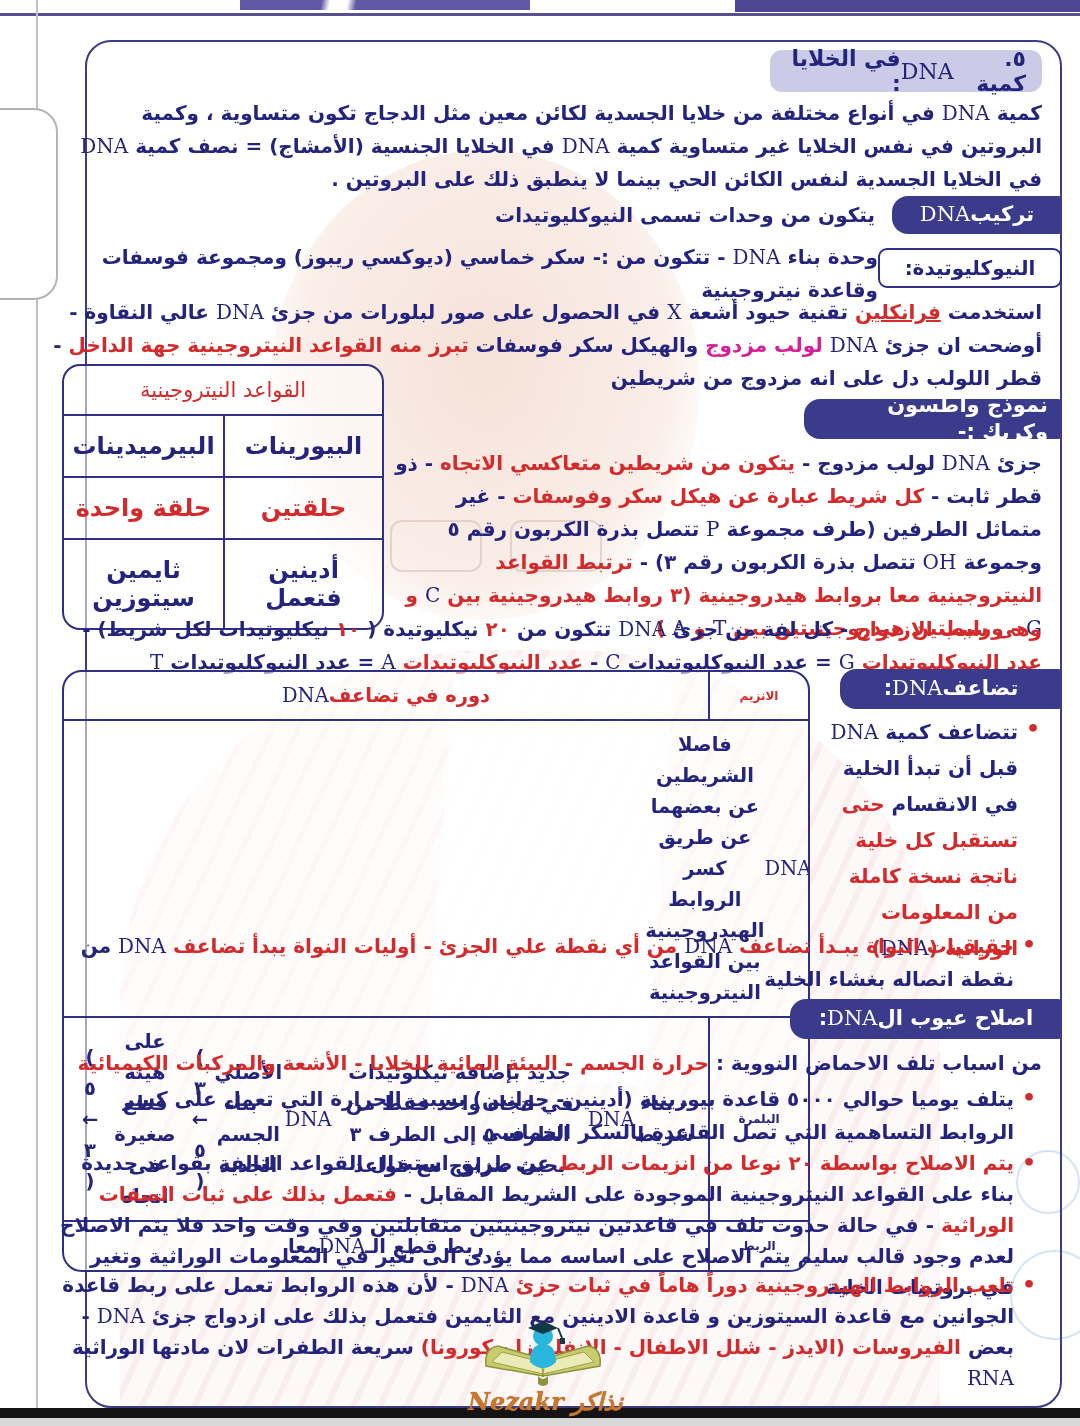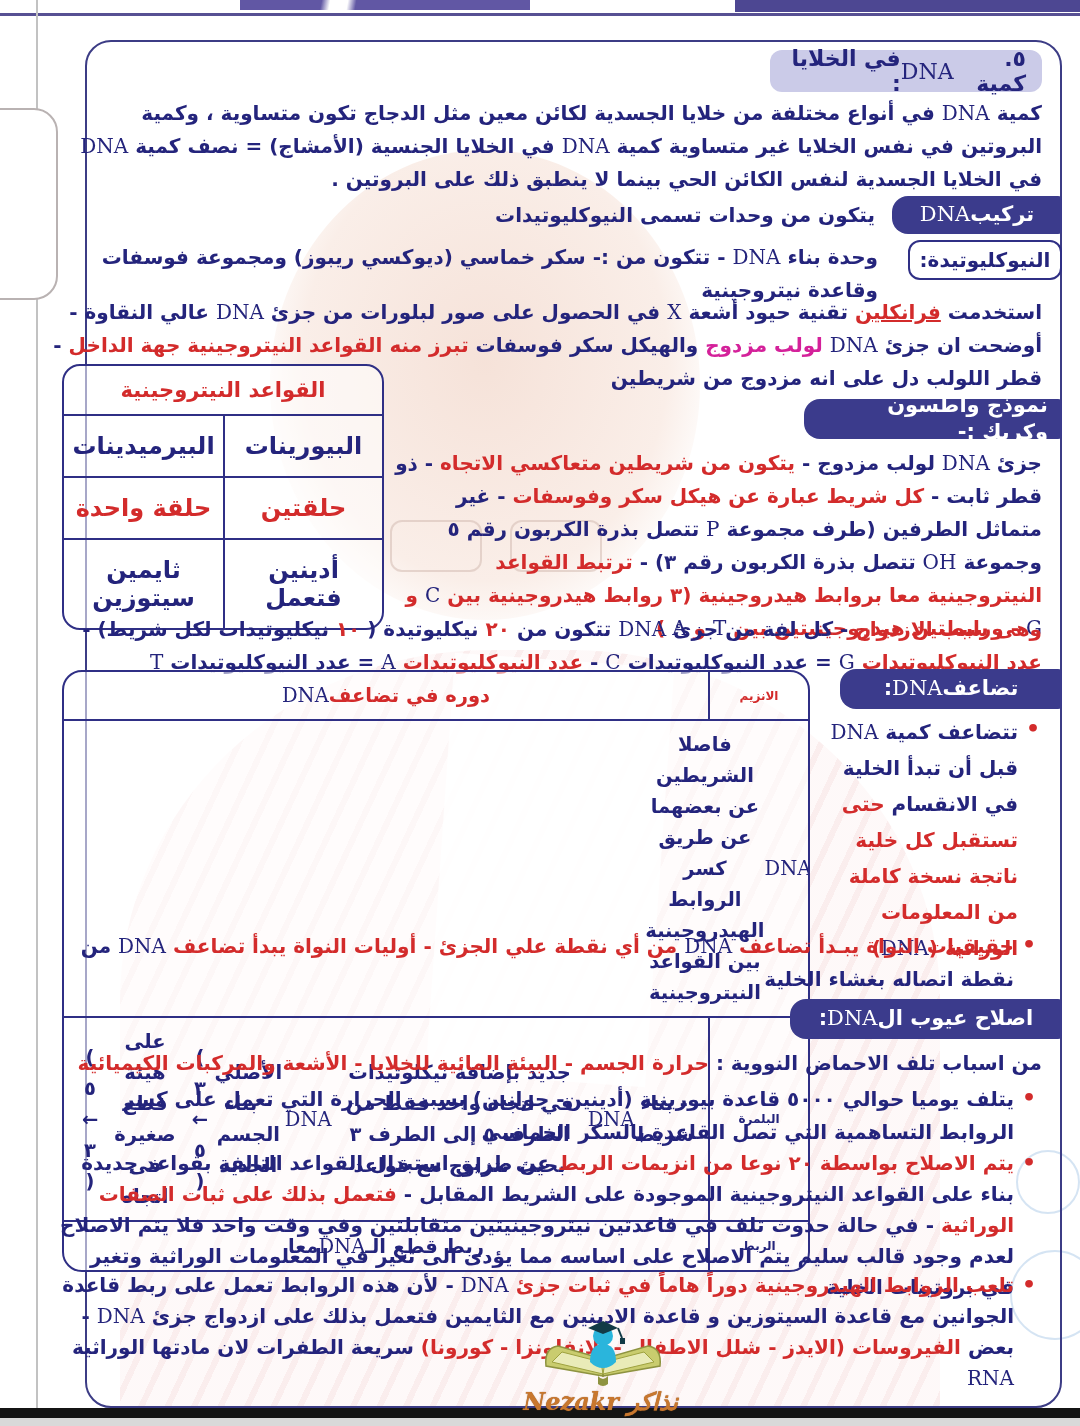--- a/index.html
+++ b/index.html
@@ -52,40 +52,40 @@
     padding:4px 14px;line-height:1.3;}
   .title-pill{background:var(--title-bg);color:var(--navy);font-size:22px;font-weight:bold;
     border-radius:12px;display:flex;align-items:center;justify-content:flex-start;padding:4px 16px;}
   .label-box{background:#fff;border:2px solid var(--border-navy);border-radius:12px;
     color:var(--navy);font-size:20px;font-weight:bold;display:flex;align-items:center;
     justify-content:center;padding:3px 10px;}
   .bullet{position:absolute;color:var(--red);font-size:22px;font-weight:bold;z-index:2;}
   
   .bases-table{position:absolute;left:62px;top:364px;width:322px;z-index:2;
     border:2.5px solid var(--border-navy);border-radius:18px;overflow:hidden;background:rgba(255,255,255,.55);}
-  .bt-title{border-bottom:2px solid var(--border-navy);color:var(--red);font-size:21px;font-weight:bold;
+  .bt-title{border-bottom:2px solid var(--border-navy);color:var(--red);font-size:21px;font-weight:normal;
     text-align:center;padding:12px 4px;}
   .bt-row{display:grid;grid-template-columns:1fr 1fr;}
   .bt-row + .bt-row .bt-cell{border-top:2px solid var(--border-navy);}
   .bt-cell{padding:16px 4px;text-align:center;font-size:24px;font-weight:bold;color:var(--navy);}
   .bt-cell:first-child{border-left:2px solid var(--border-navy);}
   .bt-red .bt-cell{color:var(--red);}
   
   .enz-table{position:absolute;left:62px;top:670px;width:748px;z-index:2;
     border:2.5px solid var(--border-navy);border-radius:20px;overflow:hidden;background:rgba(255,255,255,.55);}
   .enz-row{display:grid;grid-template-columns:100px 1fr;}
   .enz-row + .enz-row{border-top:2px solid var(--border-navy);}
   .enz-name{border-left:2px solid var(--border-navy);display:flex;align-items:center;justify-content:center;
     font-size:12px;font-weight:bold;color:var(--navy);padding:6px;}
   .enz-role{display:flex;align-items:center;justify-content:center;text-align:center;
     font-size:19.5px;font-weight:bold;color:var(--navy);padding:8px 14px;line-height:31px;}
   .enz-head .enz-name{color:var(--red);}
   .enz-head .enz-role{color:var(--red);}
   
-  .logo{position:absolute;left:468px;top:1318px;width:210px;z-index:3;text-align:right;}
+  .logo{position:absolute;left:468px;top:1318px;width:210px;z-index:3;text-align:left;}
   .logo-text{font-size:24px;font-weight:bold;font-style:italic;color:#c8772e;line-height:1;margin-top:-6px;
     text-shadow:0 0 1px #8a4d17;}
   .logo-text .lt-en{font-family:"DejaVu Serif",serif;}
 </style>
 </head>
 <body>
 
 <div class="page">
 
   <div class="top-strip-a"></div>
@@ -111,21 +111,21 @@
     </div>
 
   <p class="abs para" style="top:97px;right:38px;left:62px;"><span class="seg-navy">كمية </span><span class="seg-latin">DNA</span><span class="seg-navy"> في أنواع مختلفة من خلايا الجسدية لكائن معين مثل الدجاج تكون متساوية ، وكمية البروتين في نفس الخلايا غير متساوية كمية </span><span class="seg-latin">DNA</span><span class="seg-navy"> في الخلايا الجنسية (الأمشاج) = نصف كمية </span><span class="seg-latin">DNA</span><span class="seg-navy"> في الخلايا الجسدية لنفس الكائن الحي بينما لا ينطبق ذلك على البروتين .</span></p>
 
   <div class="abs pill" style="top:196px;right:18px;width:170px;height:38px;">
       <span class="seg-white">تركيب </span>
       <span class="seg-latin-white">DNA</span>
     </div>
   <p class="abs para" style="top:199px;right:205px;">يتكون من وحدات تسمى النيوكليوتيدات</p>
 
-  <div class="abs label-box" style="top:240px;right:18px;width:154px;height:40px;">النيوكليوتيدة:</div>
+  <div class="abs label-box" style="top:248px;right:18px;width:184px;height:40px;border-radius:9px;">النيوكليوتيدة:</div>
   <p class="abs para" style="top:241px;right:202px;left:70px;"><span class="seg-navy">وحدة بناء </span><span class="seg-latin">DNA</span><span class="seg-navy"> - تتكون من :- سكر خماسي (ديوكسي ريبوز) ومجموعة فوسفات وقاعدة نيتروجينية</span></p>
 
   <p class="abs para" style="top:296px;right:38px;left:52px;"><span class="seg-navy">استخدمت </span><span class="seg-red seg-u">فرانكلين</span><span class="seg-navy"> تقنية حيود أشعة </span><span class="seg-latin">X</span><span class="seg-navy"> في الحصول على صور لبلورات من جزئ </span><span class="seg-latin">DNA</span><span class="seg-navy"> عالي النقاوة - أوضحت ان جزئ </span><span class="seg-latin">DNA</span><span class="seg-navy"> </span><span class="seg-magenta">لولب مزدوج</span><span class="seg-navy"> والهيكل سكر فوسفات </span><span class="seg-red">تبرز منه القواعد النيتروجينية جهة الداخل</span><span class="seg-navy"> - قطر اللولب دل على انه مزدوج من شريطين</span></p>
 
   <div class="bases-table">
     <div class="bt-title">القواعد النيتروجينية</div>
     <div class="bt-row">
       <div class="bt-cell">البيورينات</div>
       <div class="bt-cell">البيرميدينات</div>
     </div>

